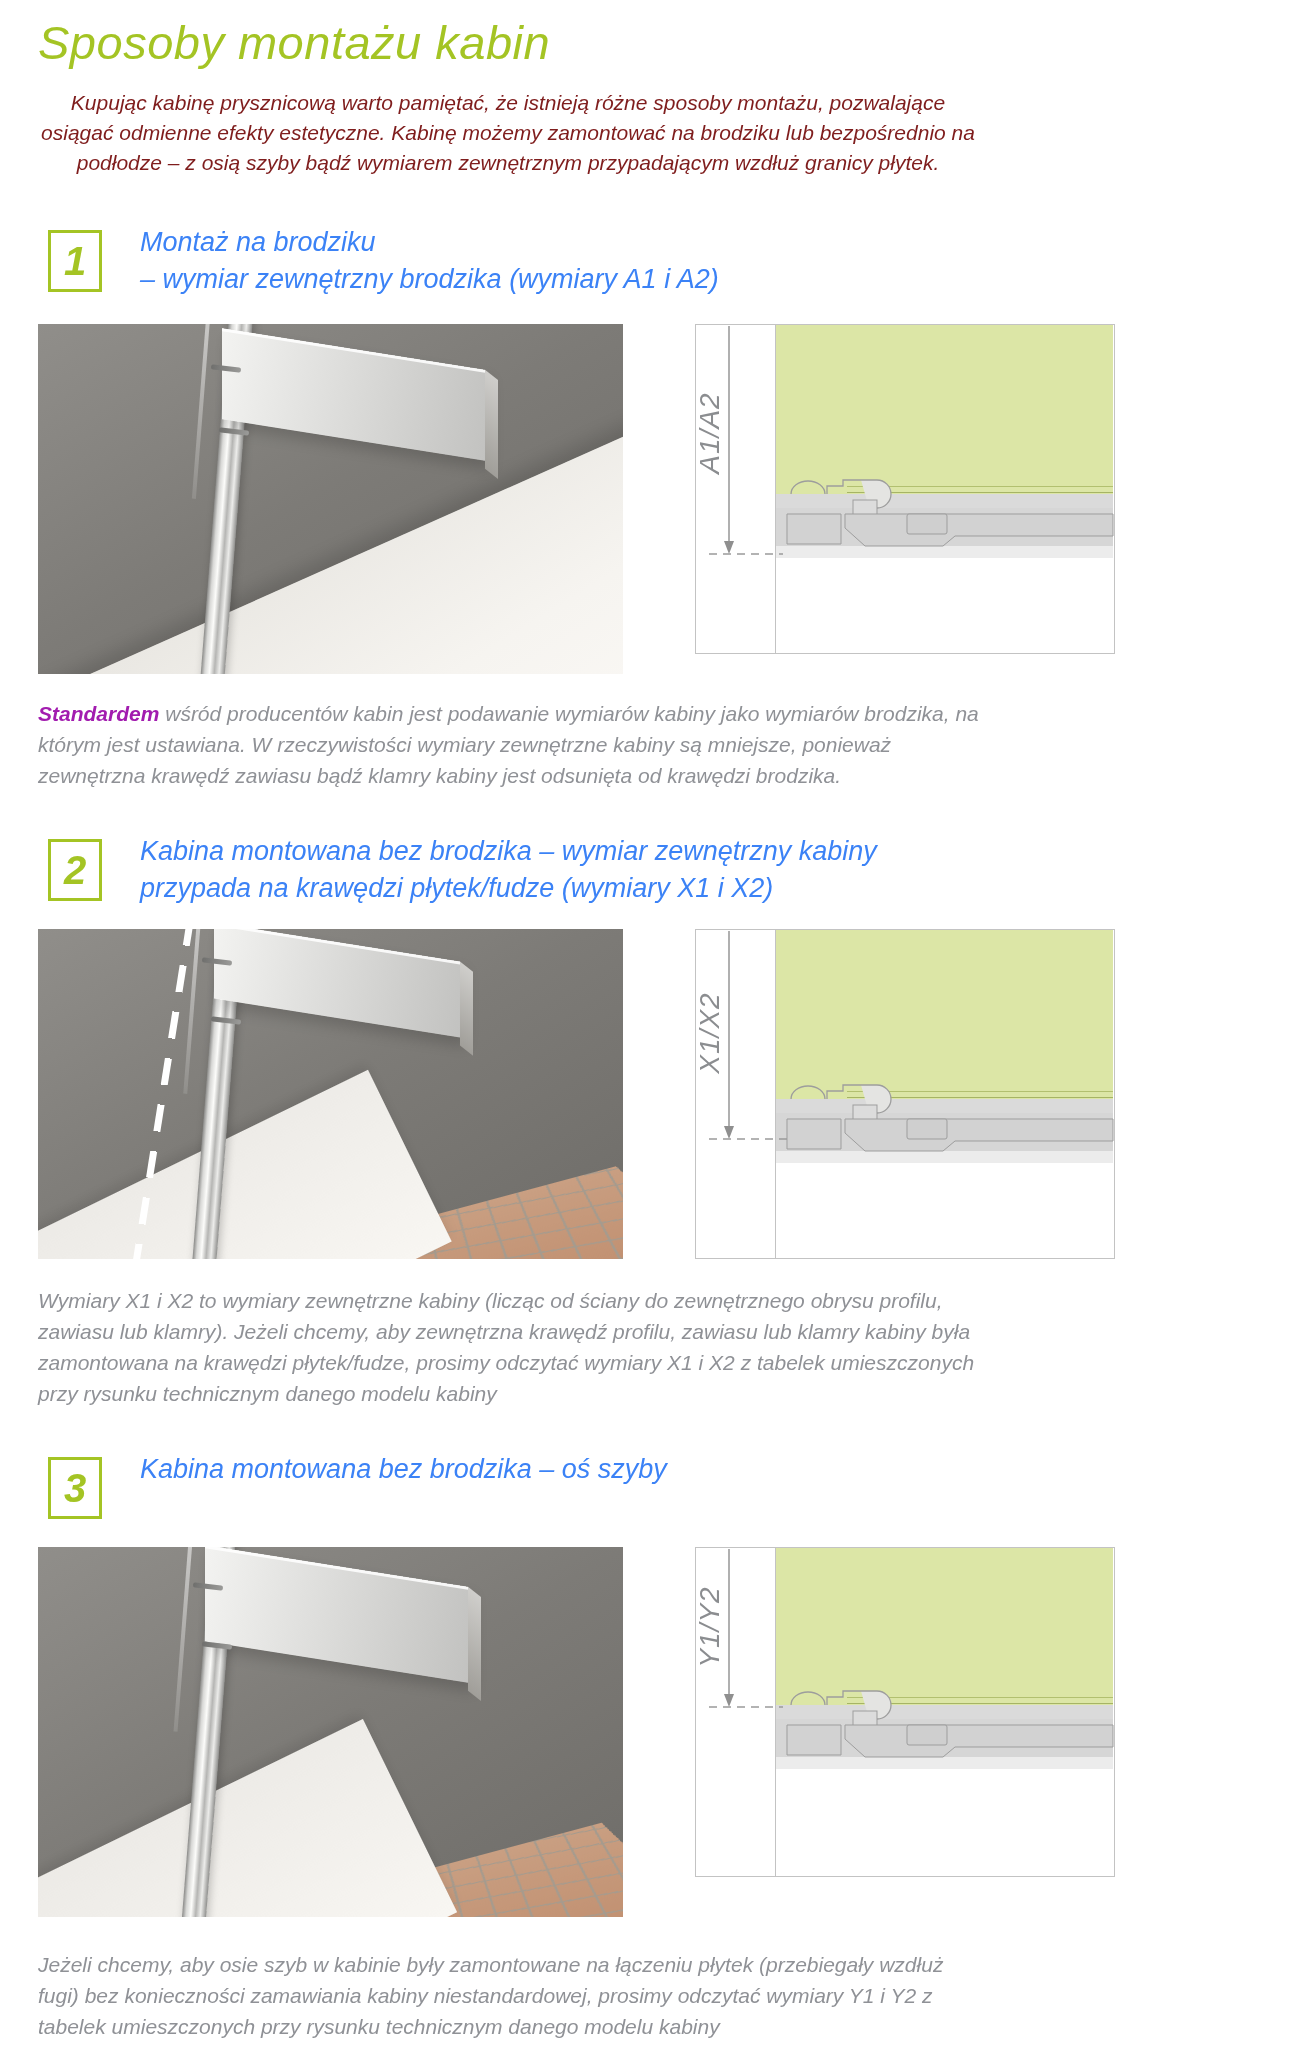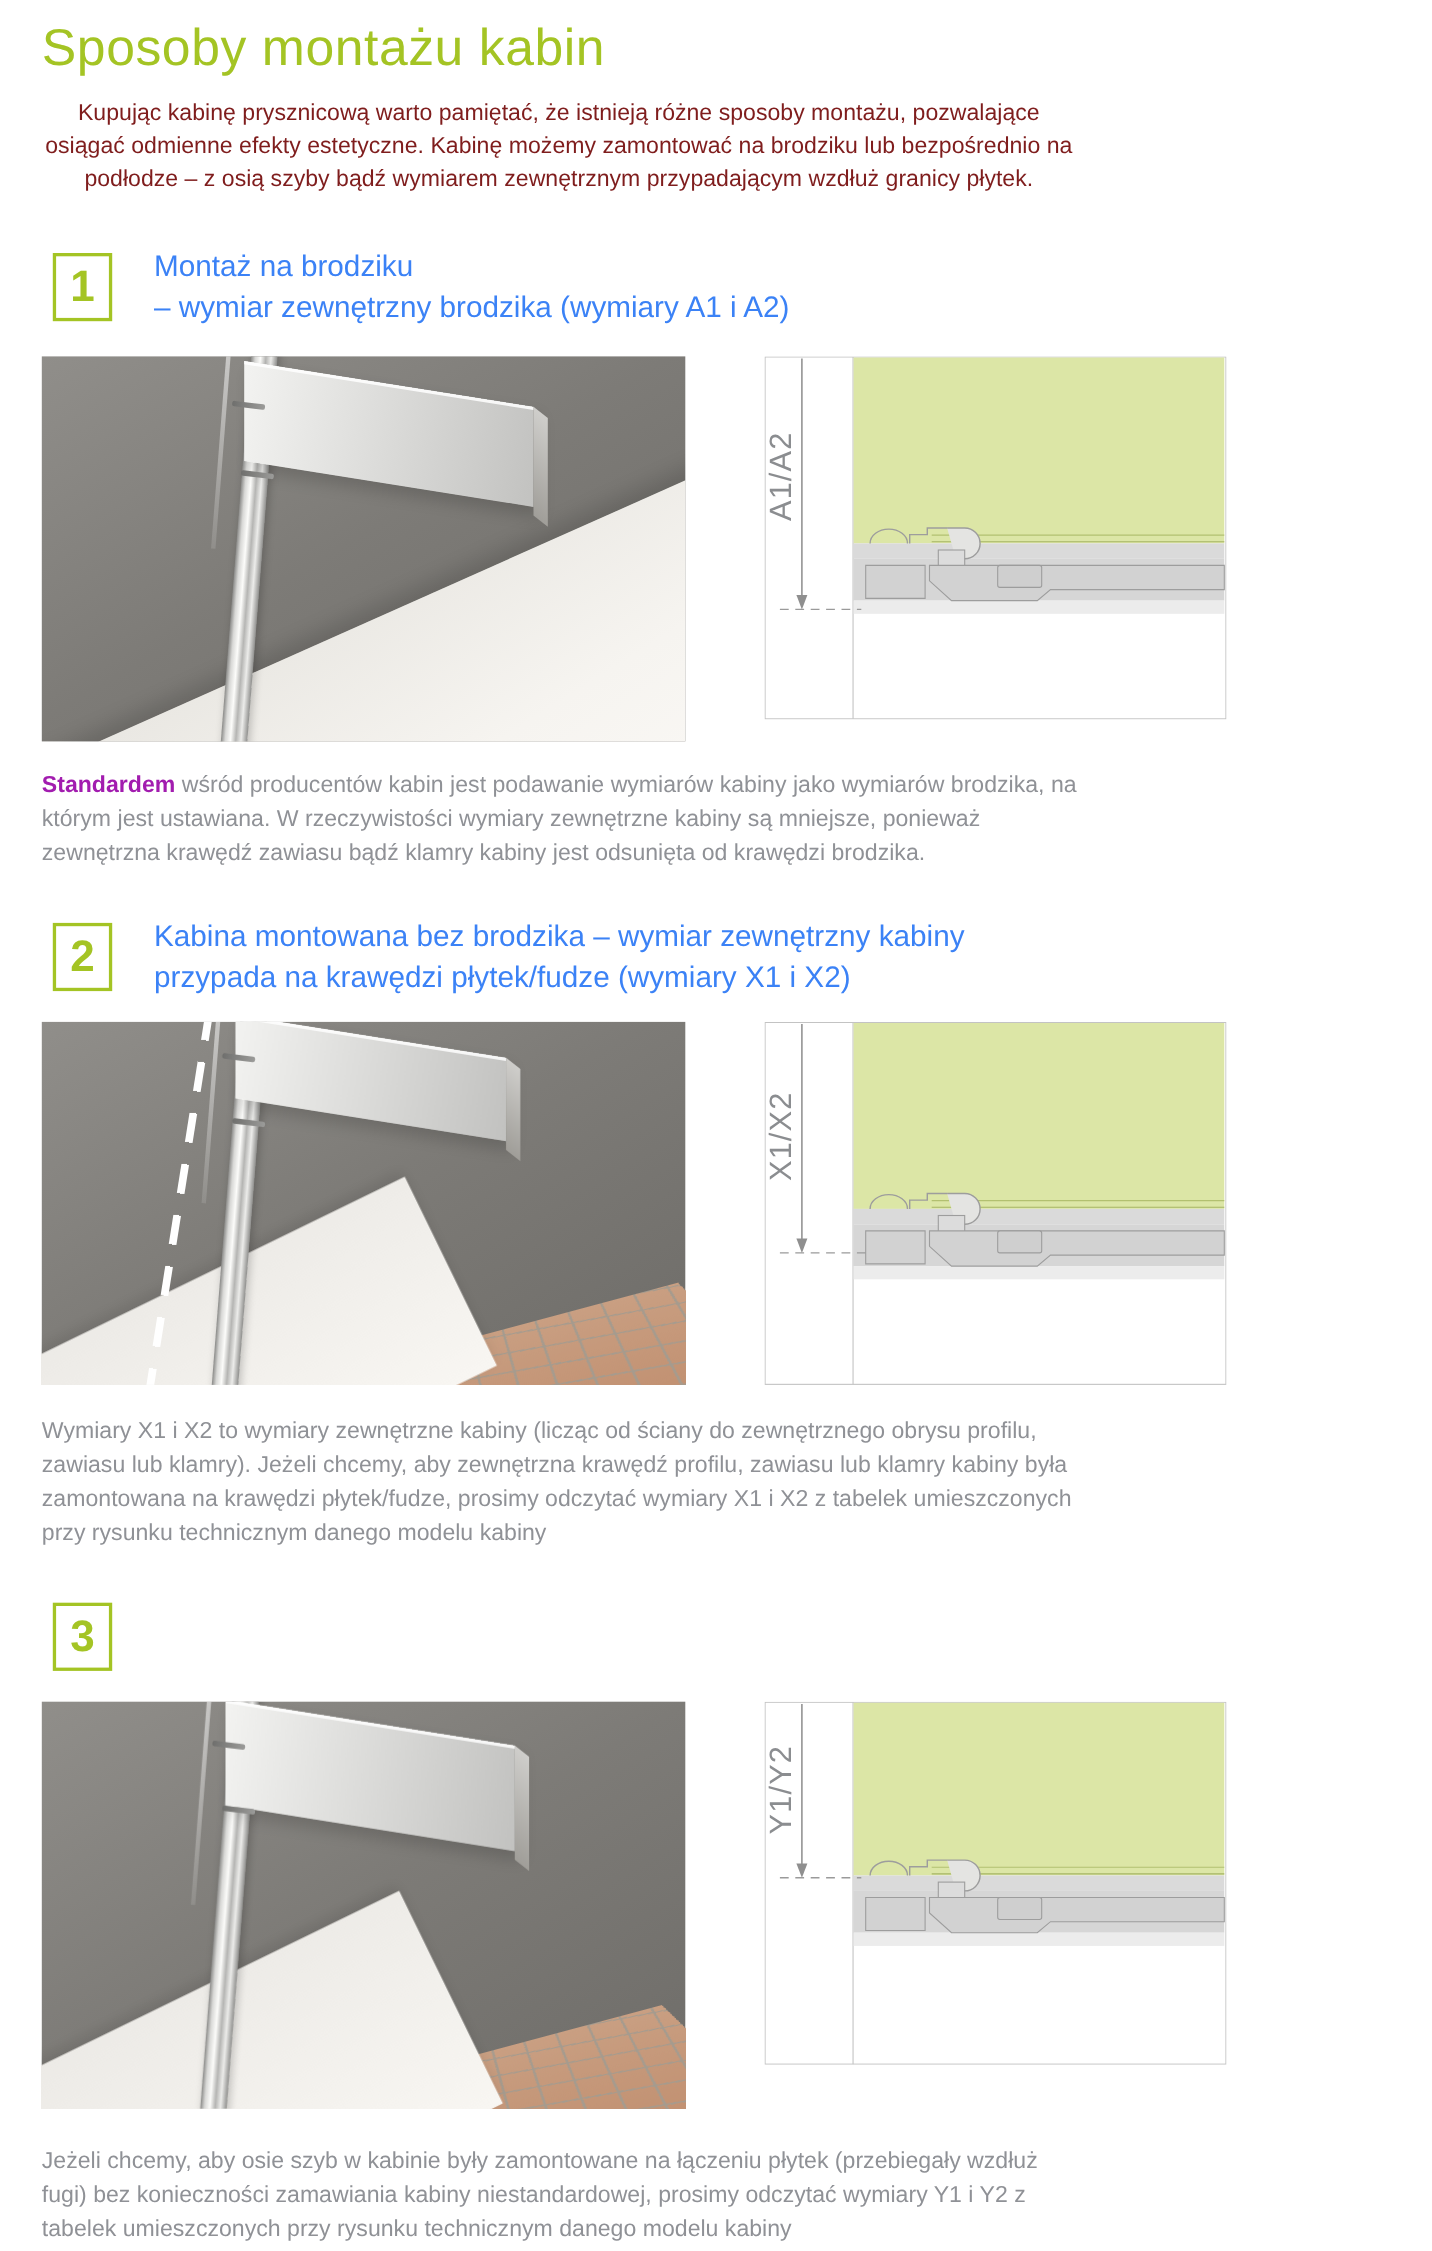--- a/index.html
+++ b/index.html
@@ -3,20 +3,21 @@
 <meta charset="utf-8">
 <style>
   html,body{margin:0;padding:0;background:#fff;}
   .page{
     position:relative;
     width:1156px;height:2046px;
     overflow:hidden;
     background:#fff;
     font-family:"Liberation Sans","DejaVu Sans",sans-serif;
     color:#8f9196;
+    font-style:italic;
   }
   .inner{padding:0 40px 0 38px;}
 
   
   h1.title{
     margin:16px 0 0 0;
     font-size:47px;
     font-weight:300;
     letter-spacing:.5px;
     color:#a4c424;
@@ -274,20 +275,21 @@
         </svg>
       </div>
 
       <p class="body" style="margin-top:26px;">Wymiary X1 i X2 to wymiary zewnętrzne kabiny (licząc od ściany do zewnętrznego obrysu profilu, zawiasu lub klamry). Jeżeli chcemy, aby zewnętrzna krawędź profilu, zawiasu lub klamry kabiny była zamontowana na krawędzi płytek/fudze, prosimy odczytać wymiary X1 i X2 z tabelek umieszczonych przy rysunku technicznym danego modelu kabiny</p>
     </section>
 
     <section>
       <div class="sec-head" style="margin-top:42px;">
         <div class="numbox">3</div>
         <h2 class="sec-title">
+          <span>Kabina montowana bez brodzika – oś szyby</span>
         </h2>
       </div>
 
       <div class="row" style="margin-top:28px;">
 
         <div class="photo photo-3">
           <div class="floor">
               <div class="tiles"></div>
             </div>
           <div class="white-floor"></div>

